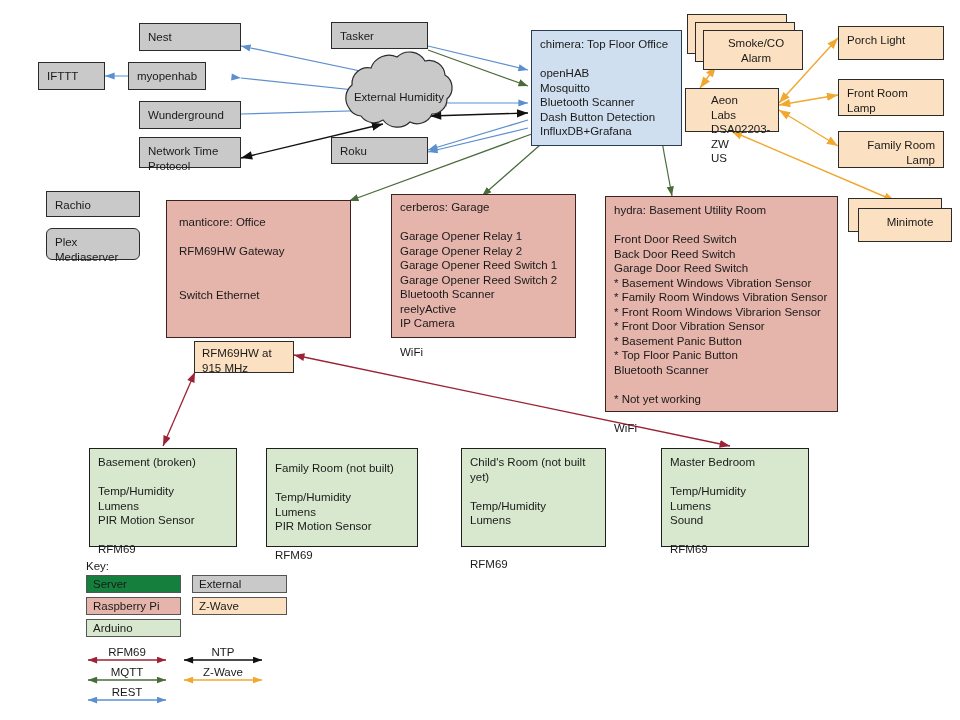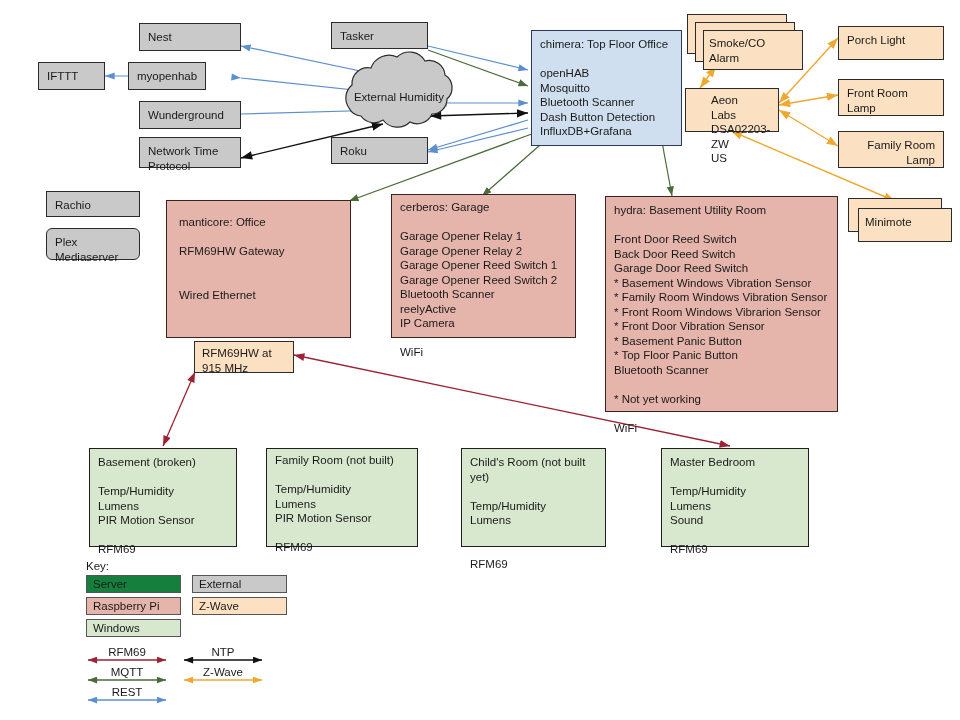--- a/index.html
+++ b/index.html
@@ -10,21 +10,21 @@
 
   .node{position:absolute;box-sizing:border-box;border:1px solid #000;font-size:11.5px;color:#1a1a1a;line-height:14.5px;}
   .node .pad{padding:6px 8px;white-space:pre-line;}
 
   .ext{background:#c9c9c9;border:1px solid #2b2b2b;}
   .srv{background:#cfdfef;border:1px solid #2b3a55;}
   .pi {background:#e5b4ab;border:1px solid #3a2320;}
   .ard{background:#d8e8ce;border:1px solid #1f1f1f;}
   .zw {background:#fbe0c1;border:1px solid #2b2b2b;}
 
-  .stackwrap{position:absolute;}
+  .stackwrap{position:absolute;text-align:center;}
   .stackwrap .sheet{position:absolute;box-sizing:border-box;background:#fbe0c1;border:1px solid #2b2b2b;}
 
   .cloudwrap{position:absolute;}
   .cloudlabel{position:absolute;font-size:11.5px;color:#1a1a1a;line-height:14.5px;text-align:center;width:100%;}
 
   #key{position:absolute;font-size:11.5px;color:#1a1a1a;}
   .keytitle{position:absolute;left:0;top:0;font-size:11.5px;}
   .swatch{position:absolute;box-sizing:border-box;border:1px solid #555;height:18px;width:95px;font-size:11.5px;line-height:17px;padding-left:6px;}
   .legitem{position:absolute;font-size:11.5px;text-align:center;}
 </style>
@@ -200,21 +200,21 @@
     <div class="pad" style="padding:4px 7px;">RFM69HW at
 915 MHz</div>
   </div>
 
   <div class="node pi" style="left:166px;top:200px;width:185px;height:138px;">
     <div class="pad" style="padding:14px 12px;">manticore:  Office
 
 RFM69HW Gateway
 
 
-Wired Ethernet</div>
+Switch Ethernet</div>
   </div>
 
   <div class="node pi" style="left:391px;top:194px;width:185px;height:144px;">
     <div class="pad" style="padding:5px 8px;">cerberos: Garage
 
 Garage Opener Relay 1
 Garage Opener Relay 2
 Garage Opener Reed Switch 1
 Garage Opener Reed Switch 2
 Bluetooth Scanner
@@ -247,21 +247,21 @@
     <div class="pad" style="padding:6px 8px;">Basement  (broken)
 
 Temp/Humidity
 Lumens
 PIR Motion Sensor
 
 RFM69</div>
   </div>
 
   <div class="node ard" style="left:266px;top:448px;width:152px;height:99px;">
-    <div class="pad" style="padding:4px 8px;">Family Room  (not built)
+    <div class="pad" style="padding:12px 8px;">Family Room  (not built)
 
 Temp/Humidity
 Lumens
 PIR Motion Sensor
 
 RFM69</div>
   </div>
 
   <div class="node ard" style="left:461px;top:448px;width:145px;height:99px;">
     <div class="pad" style="padding:6px 8px;">Child's Room (not built yet)
@@ -293,21 +293,21 @@
     <div class="swatch" style="left:106px;top:15px;background:#c9c9c9;">
       <span>External</span>
     </div>
     <div class="swatch" style="left:0;top:37px;background:#e5b4ab;">
       <span>Raspberry Pi</span>
     </div>
     <div class="swatch" style="left:106px;top:37px;background:#fbe0c1;">
       <span>Z-Wave</span>
     </div>
     <div class="swatch" style="left:0;top:59px;background:#d8e8ce;">
-      <span>Windows</span>
+      <span>Arduino</span>
     </div>
 
     <div class="legitem" style="left:0;top:86px;width:82px;">RFM69</div>
     <div class="legitem" style="left:96px;top:86px;width:82px;">NTP</div>
     <div class="legitem" style="left:0;top:106px;width:82px;">MQTT</div>
     <div class="legitem" style="left:96px;top:106px;width:82px;">Z-Wave</div>
     <div class="legitem" style="left:0;top:126px;width:82px;">REST</div>
 
     <svg style="position:absolute;left:0;top:0;width:200px;height:150px;overflow:visible;">
       <defs>

